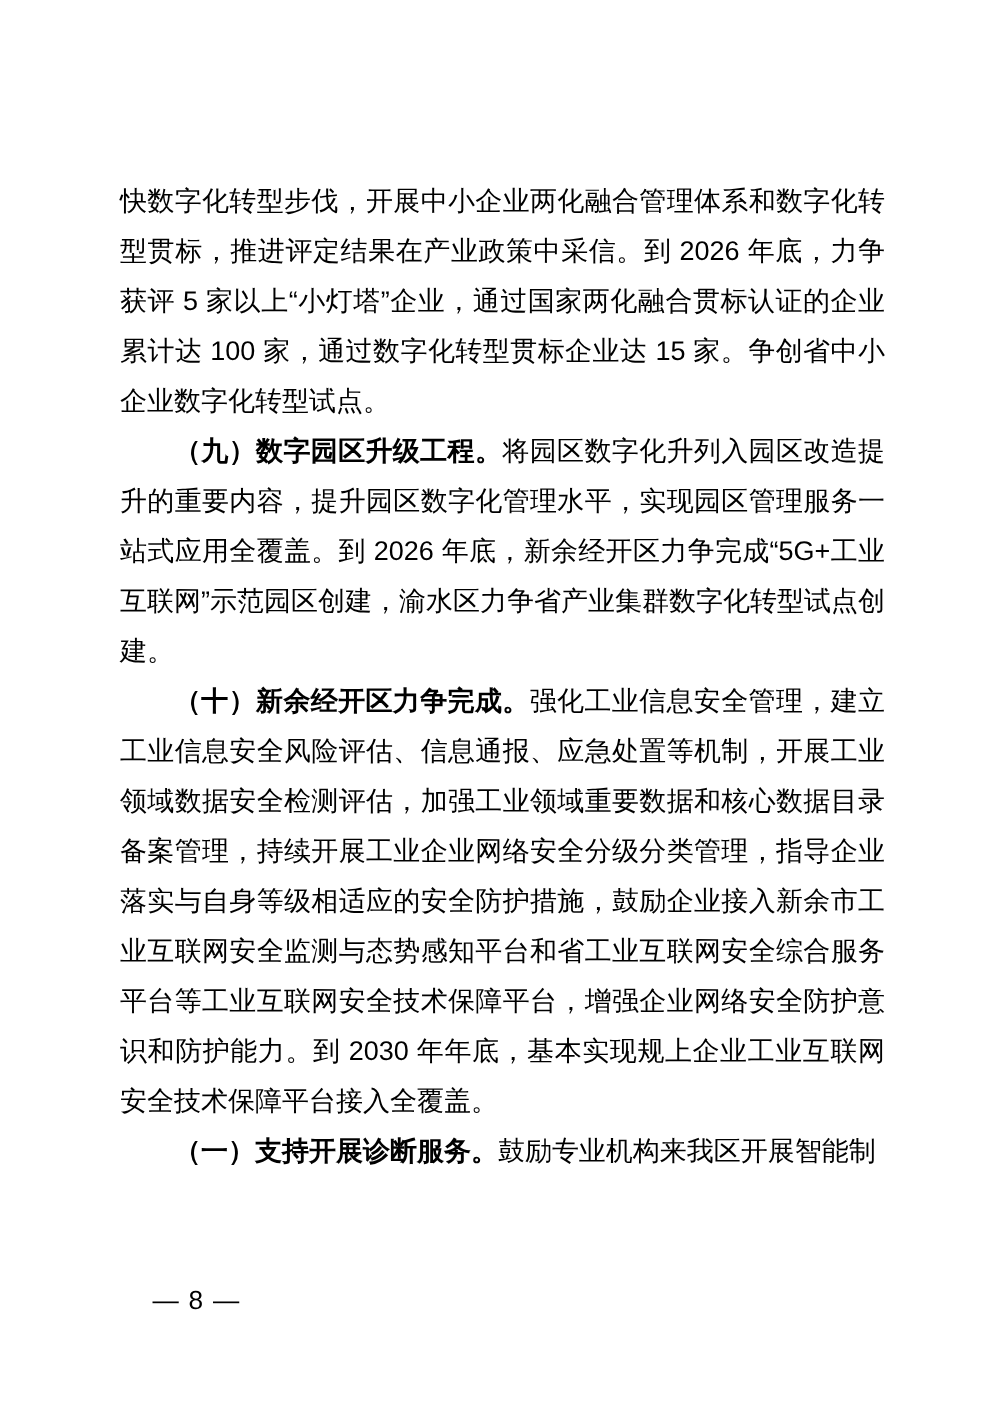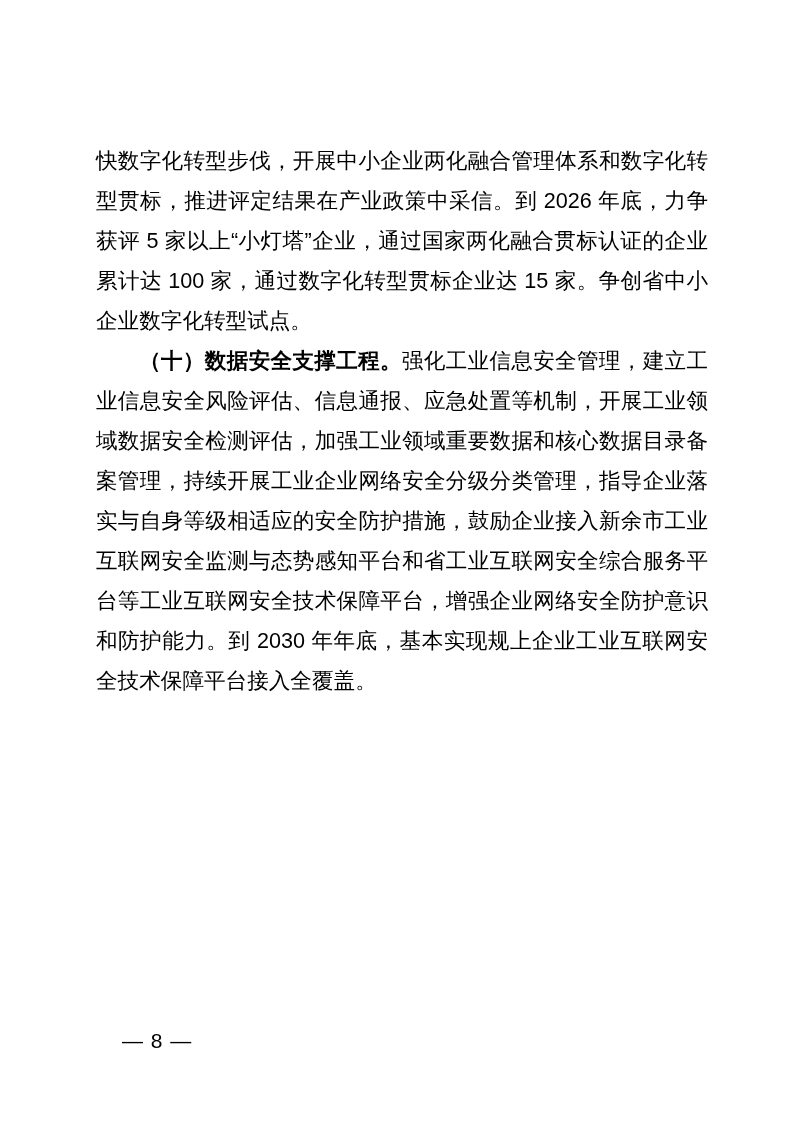--- a/index.html
+++ b/index.html
@@ -53,22 +53,24 @@
 </style>
 </head>
 <body>
 
 <div class="page">
 
   <div class="content">
 
     <p class="para"><span>快数字化转型步伐，开展中小企业两化融合管理体系和数字化转型贯标，推进评定结果在产业政策中采信。到 2026 年底，力争获评 5 家以上“小灯塔”企业，通过国家两化融合贯标认证的企业累计达 100 家，通过数字化转型贯标企业达 15 家。争创省中小企业数字化转型试点。</span></p>
 
+    <p class="para indent"><span class="lead">（九）数字园区升级工程。</span><span>将园区数字化升列入园区改造提升的重要内容，提升园区数字化管理水平，实现园区管理服务一站式应用全覆盖。到 2026 年底，新余经开区力争完成“5G+工业互联网”示范园区创建，渝水区力争省产业集群数字化转型试点创建。</span></p>
 
-    <p class="para indent"><span class="lead">（十）数据安全支撑工程。</span><span>强化工业信息安全管理，建立工业信息安全风险评估、信息通报、应急处置等机制，开展工业领域数据安全检测评估，加强工业领域重要数据和核心数据目录备案管理，持续开展工业企业网络安全分级分类管理，指导企业落实与自身等级相适应的安全防护措施，鼓励企业接入新余市工业互联网安全监测与态势感知平台和省工业互联网安全综合服务平台等工业互联网安全技术保障平台，增强企业网络安全防护意识和防护能力。到 2030 年年底，基本实现规上企业工业互联网安全技术保障平台接入全覆盖。</span></p>
+    <p class="para indent"><span class="lead">（十）新余经开区力争完成。</span><span>强化工业信息安全管理，建立工业信息安全风险评估、信息通报、应急处置等机制，开展工业领域数据安全检测评估，加强工业领域重要数据和核心数据目录备案管理，持续开展工业企业网络安全分级分类管理，指导企业落实与自身等级相适应的安全防护措施，鼓励企业接入新余市工业互联网安全监测与态势感知平台和省工业互联网安全综合服务平台等工业互联网安全技术保障平台，增强企业网络安全防护意识和防护能力。到 2030 年年底，基本实现规上企业工业互联网安全技术保障平台接入全覆盖。</span></p>
 
 
+    <p class="para indent"><span class="lead">（一）支持开展诊断服务。</span><span>鼓励专业机构来我区开展智能制</span></p>
 
   </div>
 
   <div class="page-number">— 8 —</div>
 
 </div>
 
 </body></html>

